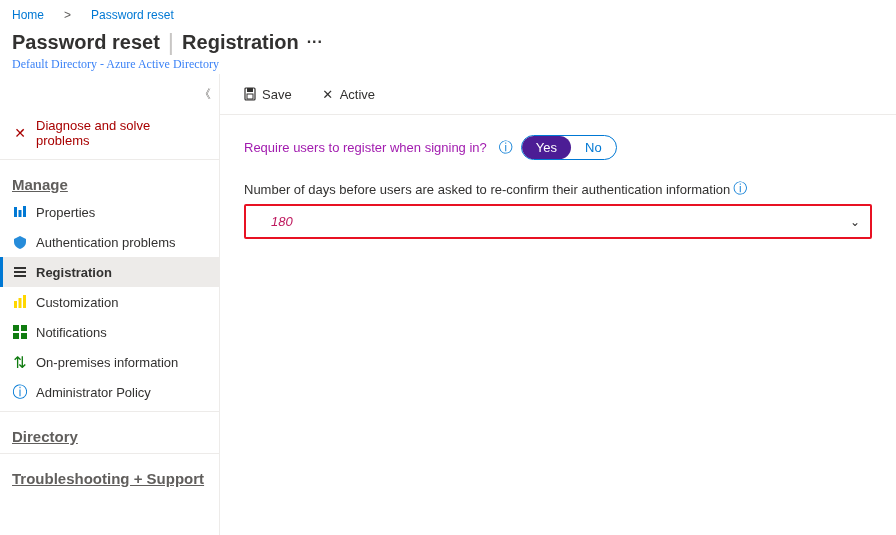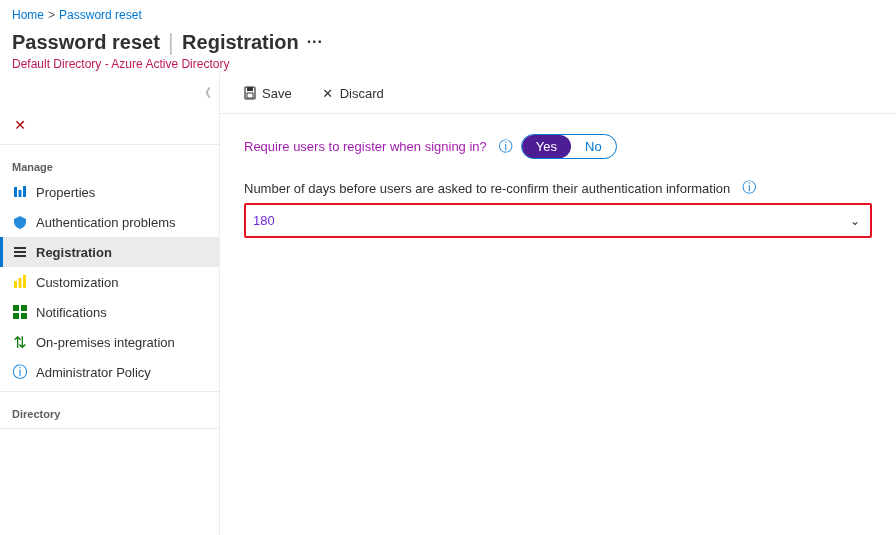--- a/index.html
+++ b/index.html
@@ -4,21 +4,21 @@
   <style>
     * { box-sizing: border-box; margin: 0; padding: 0; }
     body { font-family: 'Segoe UI', Arial, sans-serif; font-size: 13px; color: #323130; background: #fff; display: flex; flex-direction: column; height: 535px; overflow: hidden; }
 
     .top-breadcrumb {
       padding: 8px 12px 4px;
       font-size: 12px;
       color: #0078d4;
       display: flex;
       align-items: center;
-      gap: 4px;
+      gap: 20px;
     }
     .top-breadcrumb span.sep { color: #605e5c; }
     .top-breadcrumb a { color: #0078d4; text-decoration: none; }
 
     .page-header {
       padding: 2px 12px 2px;
     }
     .page-title-row {
       display: flex;
       align-items: center;
@@ -27,22 +27,23 @@
       font-weight: 600;
       color: #323130;
     }
     .page-title-row .separator {
       color: #c8c6c4;
       font-weight: 300;
       font-size: 24px;
     }
     .page-subtitle {
       font-size: 12px;
-      color: #be185d;
+      color: #3b82f6;
       margin-top: 1px;
+      font-family: Liberation Serif, serif;
     }
     .more-icon { color: #323130; cursor: pointer; font-size: 16px; }
 
     .main-layout {
       display: flex;
       flex: 1;
       overflow: hidden;
     }
 
     
@@ -80,24 +81,25 @@
     }
     .sidebar-item.active {
       background: #edebe9;
       border-left: 3px solid #0078d4;
       padding-left: 9px;
     }
     .sidebar-item.active .item-label { font-weight: 600; }
 
     .sidebar-section-label {
       padding: 12px 12px 4px;
-      font-size: 11px;
+      font-size: 15px;
       font-weight: 600;
       color: #605e5c;
       text-transform: none;
+      text-decoration: underline;
     }
     .sidebar-divider {
       border: none;
       border-top: 1px solid #edebe9;
       margin: 4px 0;
     }
 
     .icon-placeholder {
       width: 16px;
       height: 16px;
@@ -182,36 +184,37 @@
     
     .dropdown-section {
       margin-top: 8px;
     }
     .dropdown-label {
       font-size: 13px;
       color: #323130;
       margin-bottom: 6px;
       display: flex;
       align-items: center;
-      gap: 12px;
+      gap: 3px;
     }
     .dropdown-wrapper {
       border: 2px solid #e81123;
       border-radius: 2px;
       display: flex;
       align-items: center;
       width: 640px;
       max-width: 100%;
       background: #fff;
     }
     .dropdown-value {
       flex: 1;
-      padding: 8px 7px;
-      font-size: 13px;
-      color: #6d28d9;
+      padding: 8px 25px;
+      font-size: 13px;
+      color: #be185d;
+      font-style: italic;
     }
     .dropdown-chevron {
       padding: 8px 10px;
       color: #323130;
       font-size: 12px;
       cursor: pointer;
     }
 
     
     .diagnose-item {
@@ -240,20 +243,21 @@
 
 <div class="main-layout">
 
   <nav class="sidebar">
     <div class="sidebar-collapse-btn">
       <button class="collapse-chevron">《</button>
     </div>
 
     <div class="sidebar-item diagnose-item">
       <span class="icon-placeholder">✕</span>
+      <span class="item-label">Diagnose and solve problems</span>
     </div>
 
     <hr class="sidebar-divider">
 
     <div class="sidebar-section-label">Manage</div>
 
     <div class="sidebar-item">
       <span class="icon-placeholder" style="color:#0078d4;">
         <svg width="14" height="14" viewBox="0 0 14 14">
             <rect x="1" y="2" width="3" height="10" fill="#0078d4"></rect>
@@ -302,55 +306,56 @@
             <rect x="8" y="0" width="6" height="6" fill="#107c10"></rect>
             <rect x="0" y="8" width="6" height="6" fill="#107c10"></rect>
             <rect x="8" y="8" width="6" height="6" fill="#107c10"></rect>
           </svg>
       </span>
       <span class="item-label">Notifications</span>
     </div>
 
     <div class="sidebar-item">
       <span class="icon-placeholder" style="color:#107c10; font-size:16px;">⇅</span>
-      <span class="item-label">On-premises integration</span>
+      <span class="item-label">On-premises information</span>
     </div>
 
     <div class="sidebar-item">
       <span class="icon-placeholder" style="color:#0078d4; font-size:15px;">ⓘ</span>
       <span class="item-label">Administrator Policy</span>
     </div>
 
     <hr class="sidebar-divider">
 
     <div class="sidebar-section-label">Directory</div>
 
 
 
     <hr class="sidebar-divider">
 
+    <div class="sidebar-section-label">Troubleshooting + Support</div>
 
   </nav>
 
   <div class="main-content">
 
     <div class="toolbar">
       <button class="toolbar-btn">
         <span class="icon-placeholder">
           <svg width="14" height="14" viewBox="0 0 14 14">
               <rect x="2" y="1" width="10" height="12" rx="1" fill="none" stroke="#323130" stroke-width="1.2"></rect>
               <rect x="4" y="1" width="6" height="4" fill="#323130"></rect>
               <rect x="4" y="7" width="6" height="5" fill="none" stroke="#323130" stroke-width="1"></rect>
             </svg>
         </span>
         <span>Save</span>
       </button>
       <button class="toolbar-btn">
         <span class="icon-placeholder" style="font-size:13px;">✕</span>
-        <span>Discard</span>
+        <span>Active</span>
       </button>
     </div>
 
     <div class="content-area">
 
       <div class="form-row">
         <span class="form-label">Require users to register when signing in?</span>
         <span class="info-icon">ⓘ</span>
         <div class="toggle-group">
           <button class="toggle-btn selected">Yes</button>

